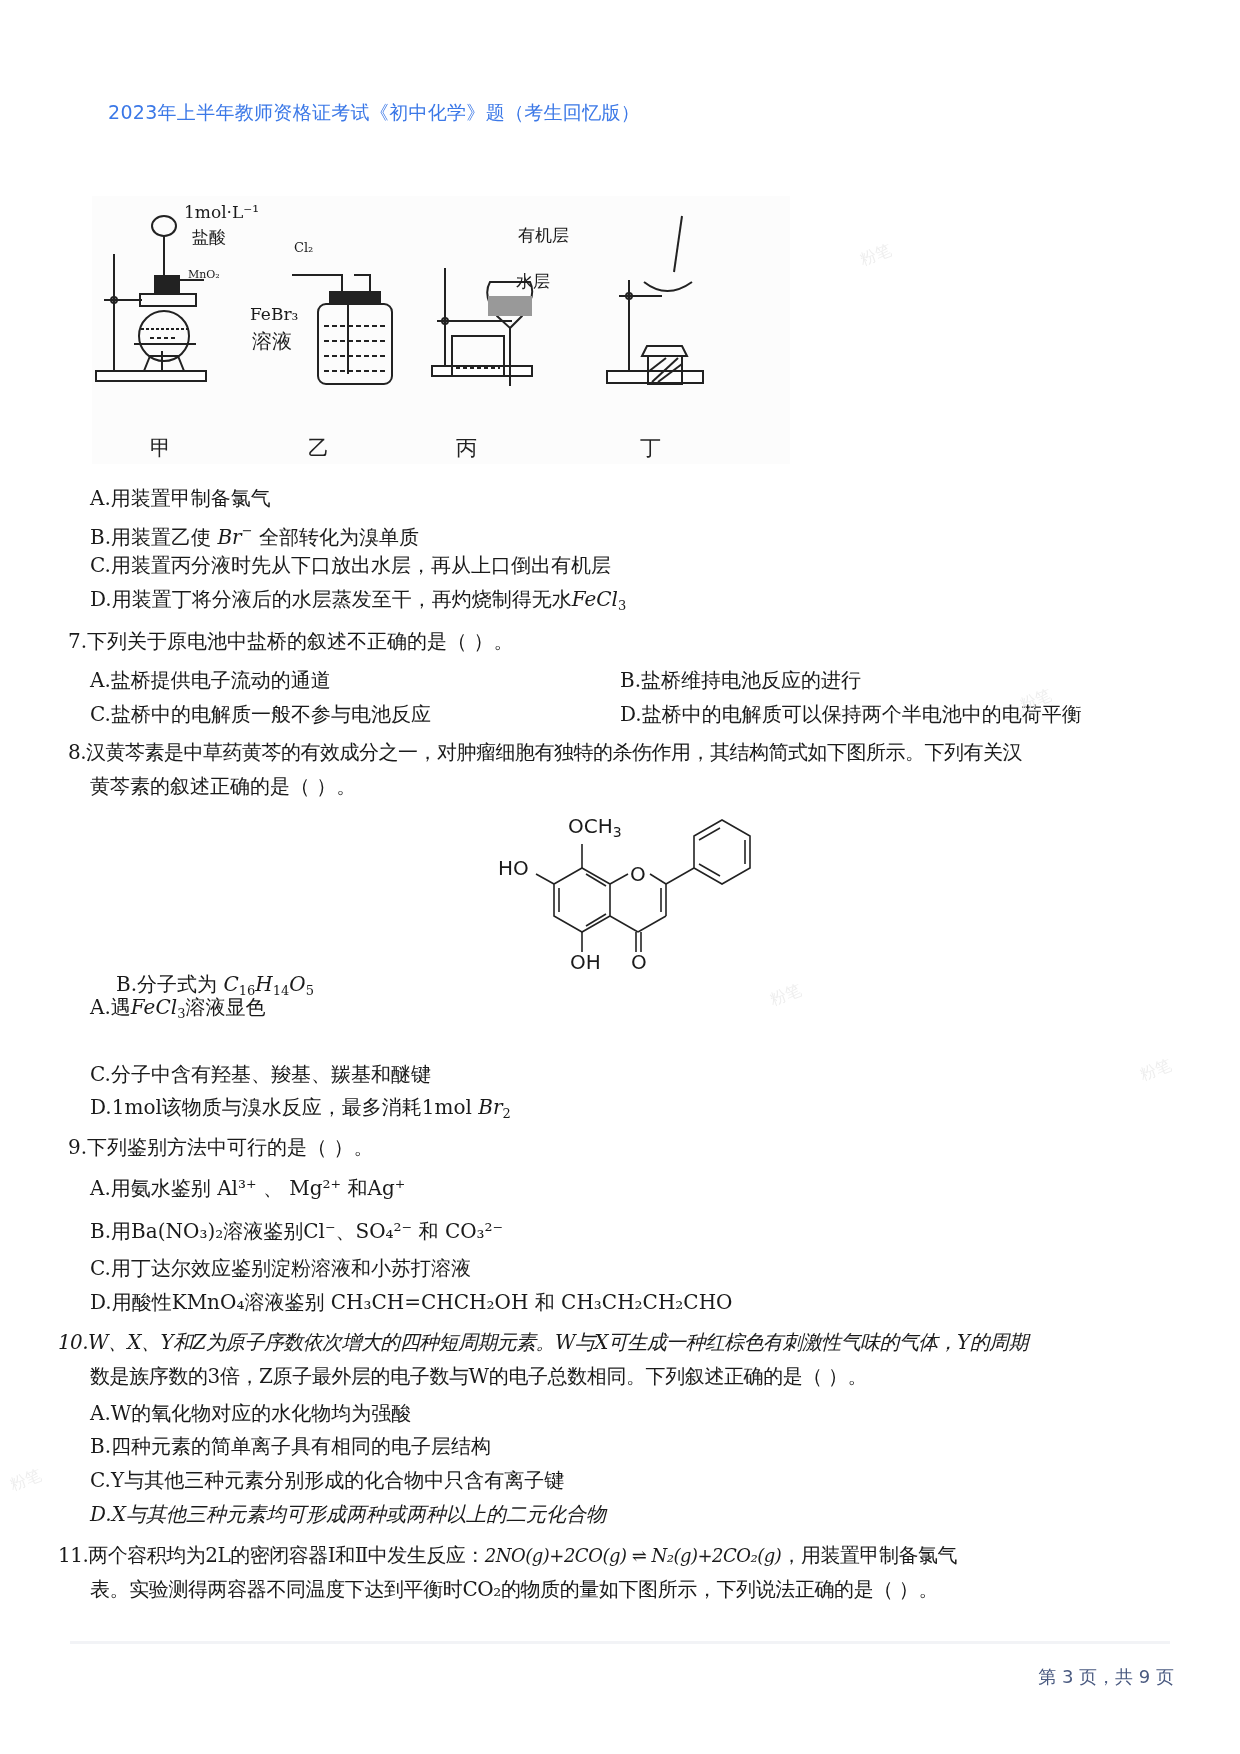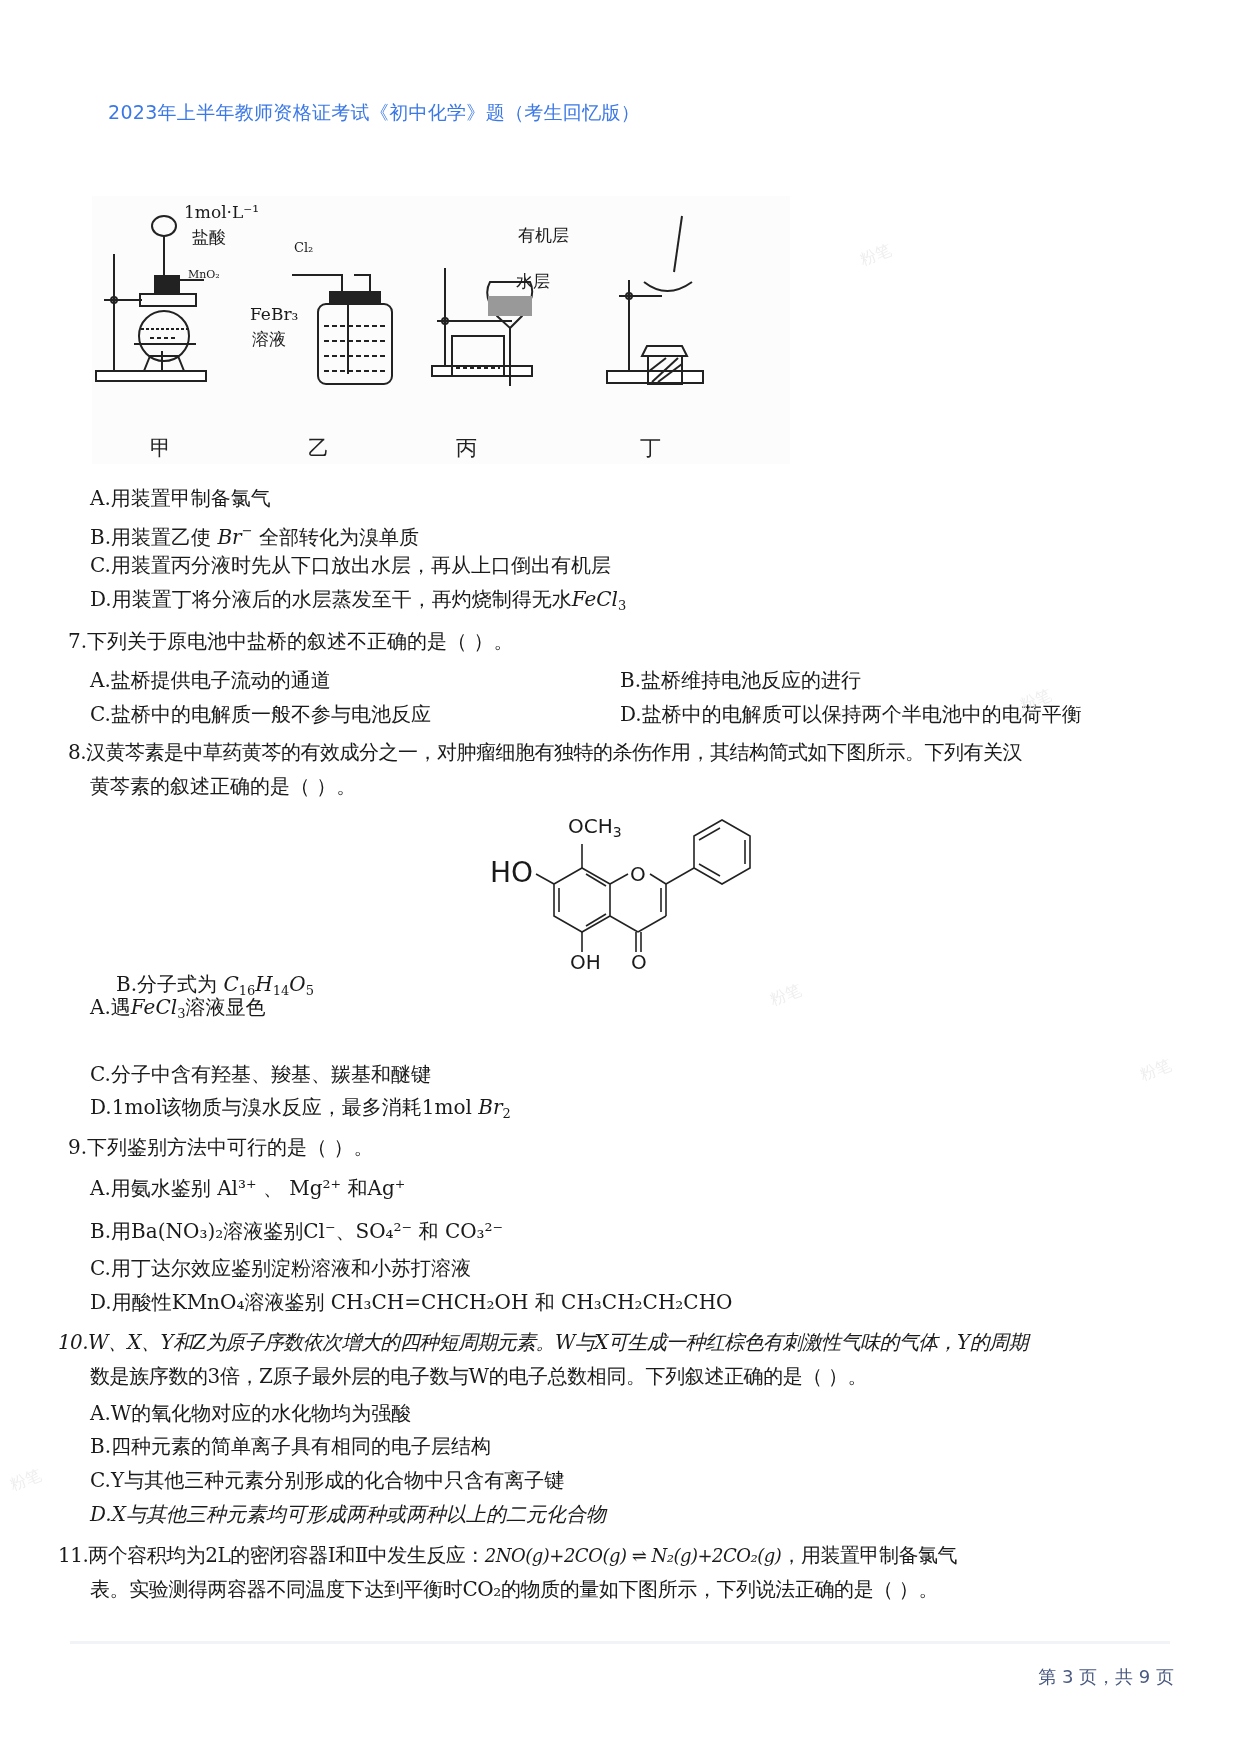--- a/index.html
+++ b/index.html
@@ -76,21 +76,21 @@
       <line x1="560" y1="186" x2="586" y2="162"></line>
       <line x1="566" y1="186" x2="590" y2="168"></line>
       <line x1="556" y1="176" x2="574" y2="162"></line>
     </g>
   </svg>
   <div class="abs" style="left:92px;top:6px;font-size:17px;">1mol·L⁻¹</div>
   <div class="abs" style="left:100px;top:30px;font-size:17px;">盐酸</div>
   <div class="abs" style="left:96px;top:72px;font-size:11px;">MnO₂</div>
   <div class="abs" style="left:202px;top:44px;font-size:13px;">Cl₂</div>
   <div class="abs" style="left:158px;top:108px;font-size:17px;">FeBr₃</div>
-  <div class="abs" style="left:160px;top:132px;font-size:17px;">溶液</div>
+  <div class="abs" style="left:160px;top:132px;font-size:20px;">溶液</div>
   <div class="abs" style="left:426px;top:28px;font-size:17px;">有机层</div>
   <div class="abs" style="left:424px;top:74px;font-size:17px;">水层</div>
   <div class="abs fig-label" style="left:58px;top:238px;">甲</div>
   <div class="abs fig-label" style="left:216px;top:238px;">乙</div>
   <div class="abs fig-label" style="left:364px;top:238px;">丙</div>
   <div class="abs fig-label" style="left:548px;top:238px;">丁</div>
 </div>
 
 <div class="abs line" style="left:90px;top:486px;">
   <span>A.</span><span>用装置甲制备氯气</span>
@@ -149,21 +149,21 @@
       <line x1="219" y1="32" x2="240" y2="20"></line>
       <line x1="265" y1="32" x2="265" y2="56"></line>
       <line x1="219" y1="56" x2="240" y2="68"></line>
 
       <line x1="102" y1="60" x2="102" y2="36"></line>
       <line x1="74" y1="76" x2="56" y2="66"></line>
       <line x1="102" y1="124" x2="102" y2="144"></line>
     </g>
   </svg>
   <div class="abs" style="left:88px;top:6px;font-family:'DejaVu Sans',sans-serif;font-size:20px;"><span>OCH</span><span style="font-size:14px;vertical-align:-4px;">3</span></div>
-  <div class="abs" style="left:10px;top:48px;font-family:'DejaVu Sans',sans-serif;font-size:28px;text-align:right;">HO</div>
+  <div class="abs" style="left:18px;top:48px;font-family:'DejaVu Sans',sans-serif;font-size:20px;text-align:right;">HO</div>
   <div class="abs" style="left:150px;top:54px;font-family:'DejaVu Sans',sans-serif;font-size:20px;">O</div>
   <div class="abs" style="left:90px;top:142px;font-family:'DejaVu Sans',sans-serif;font-size:20px;">OH</div>
   <div class="abs" style="left:151px;top:142px;font-family:'DejaVu Sans',sans-serif;font-size:20px;">O</div>
 </div>
 
 <div class="abs line" style="left:90px;top:995px;">
   <span>A.</span><span>遇</span><span class="m">FeCl</span><span class="sub">3</span><span>溶液显色</span>
 </div>
 <div class="abs line" style="left:90px;top:972px;margin-left:26px;">
   <span>B.</span><span>分子式为 </span><span class="m">C</span><span class="sub">16</span><span class="m">H</span><span class="sub">14</span><span class="m">O</span><span class="sub">5</span>

